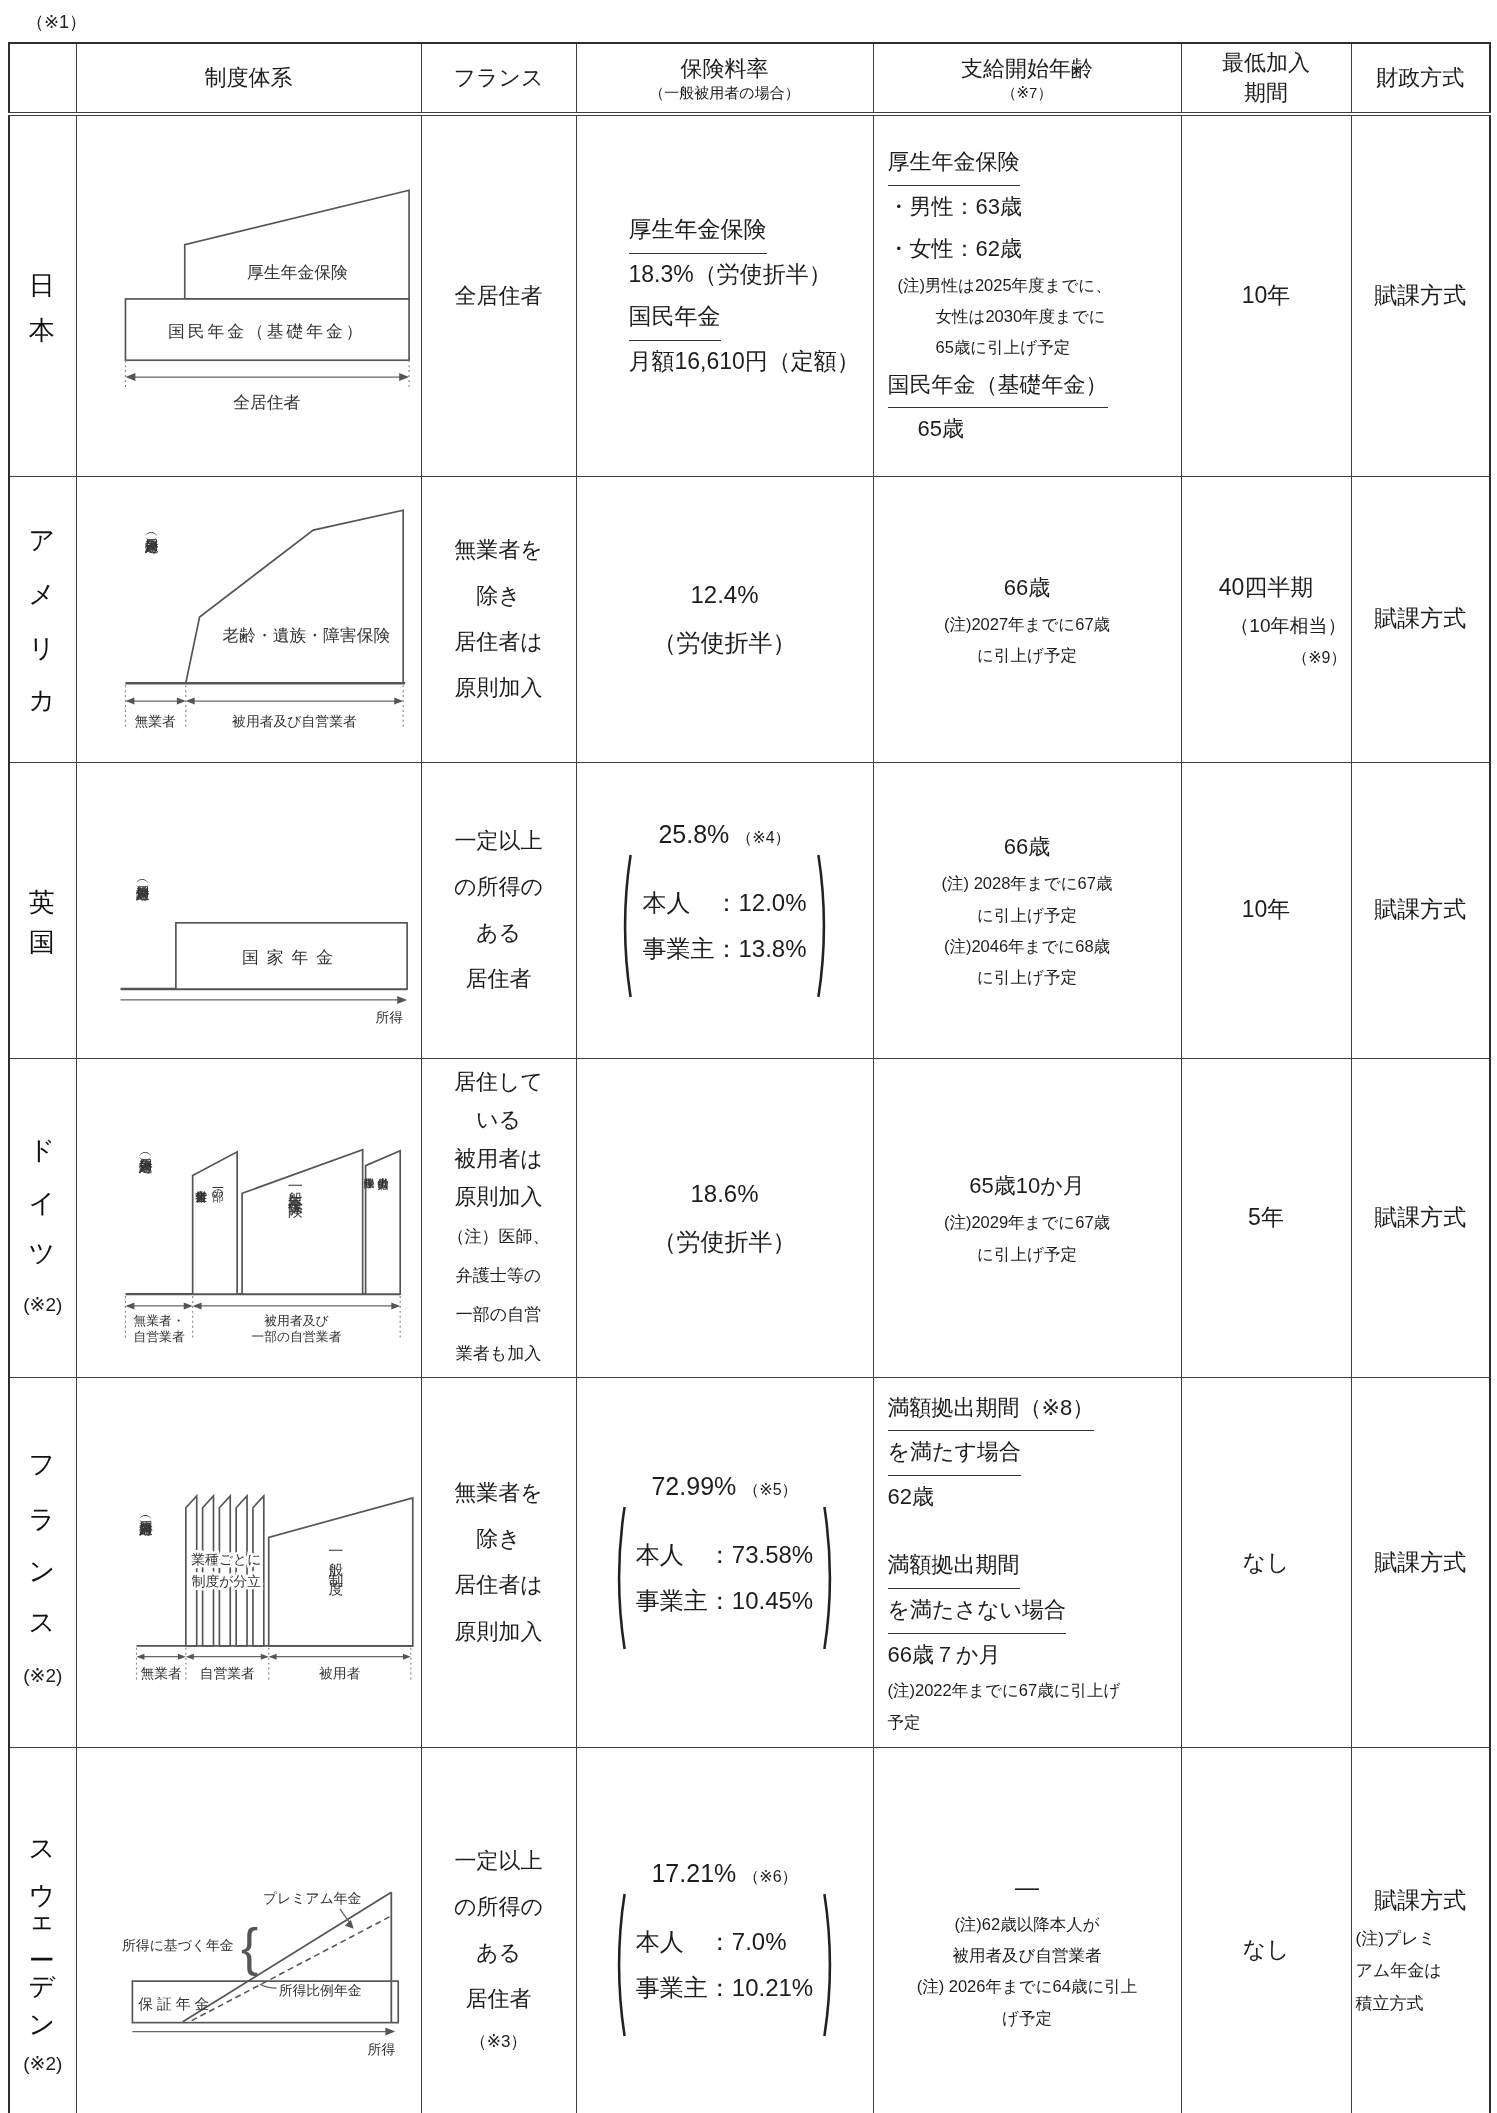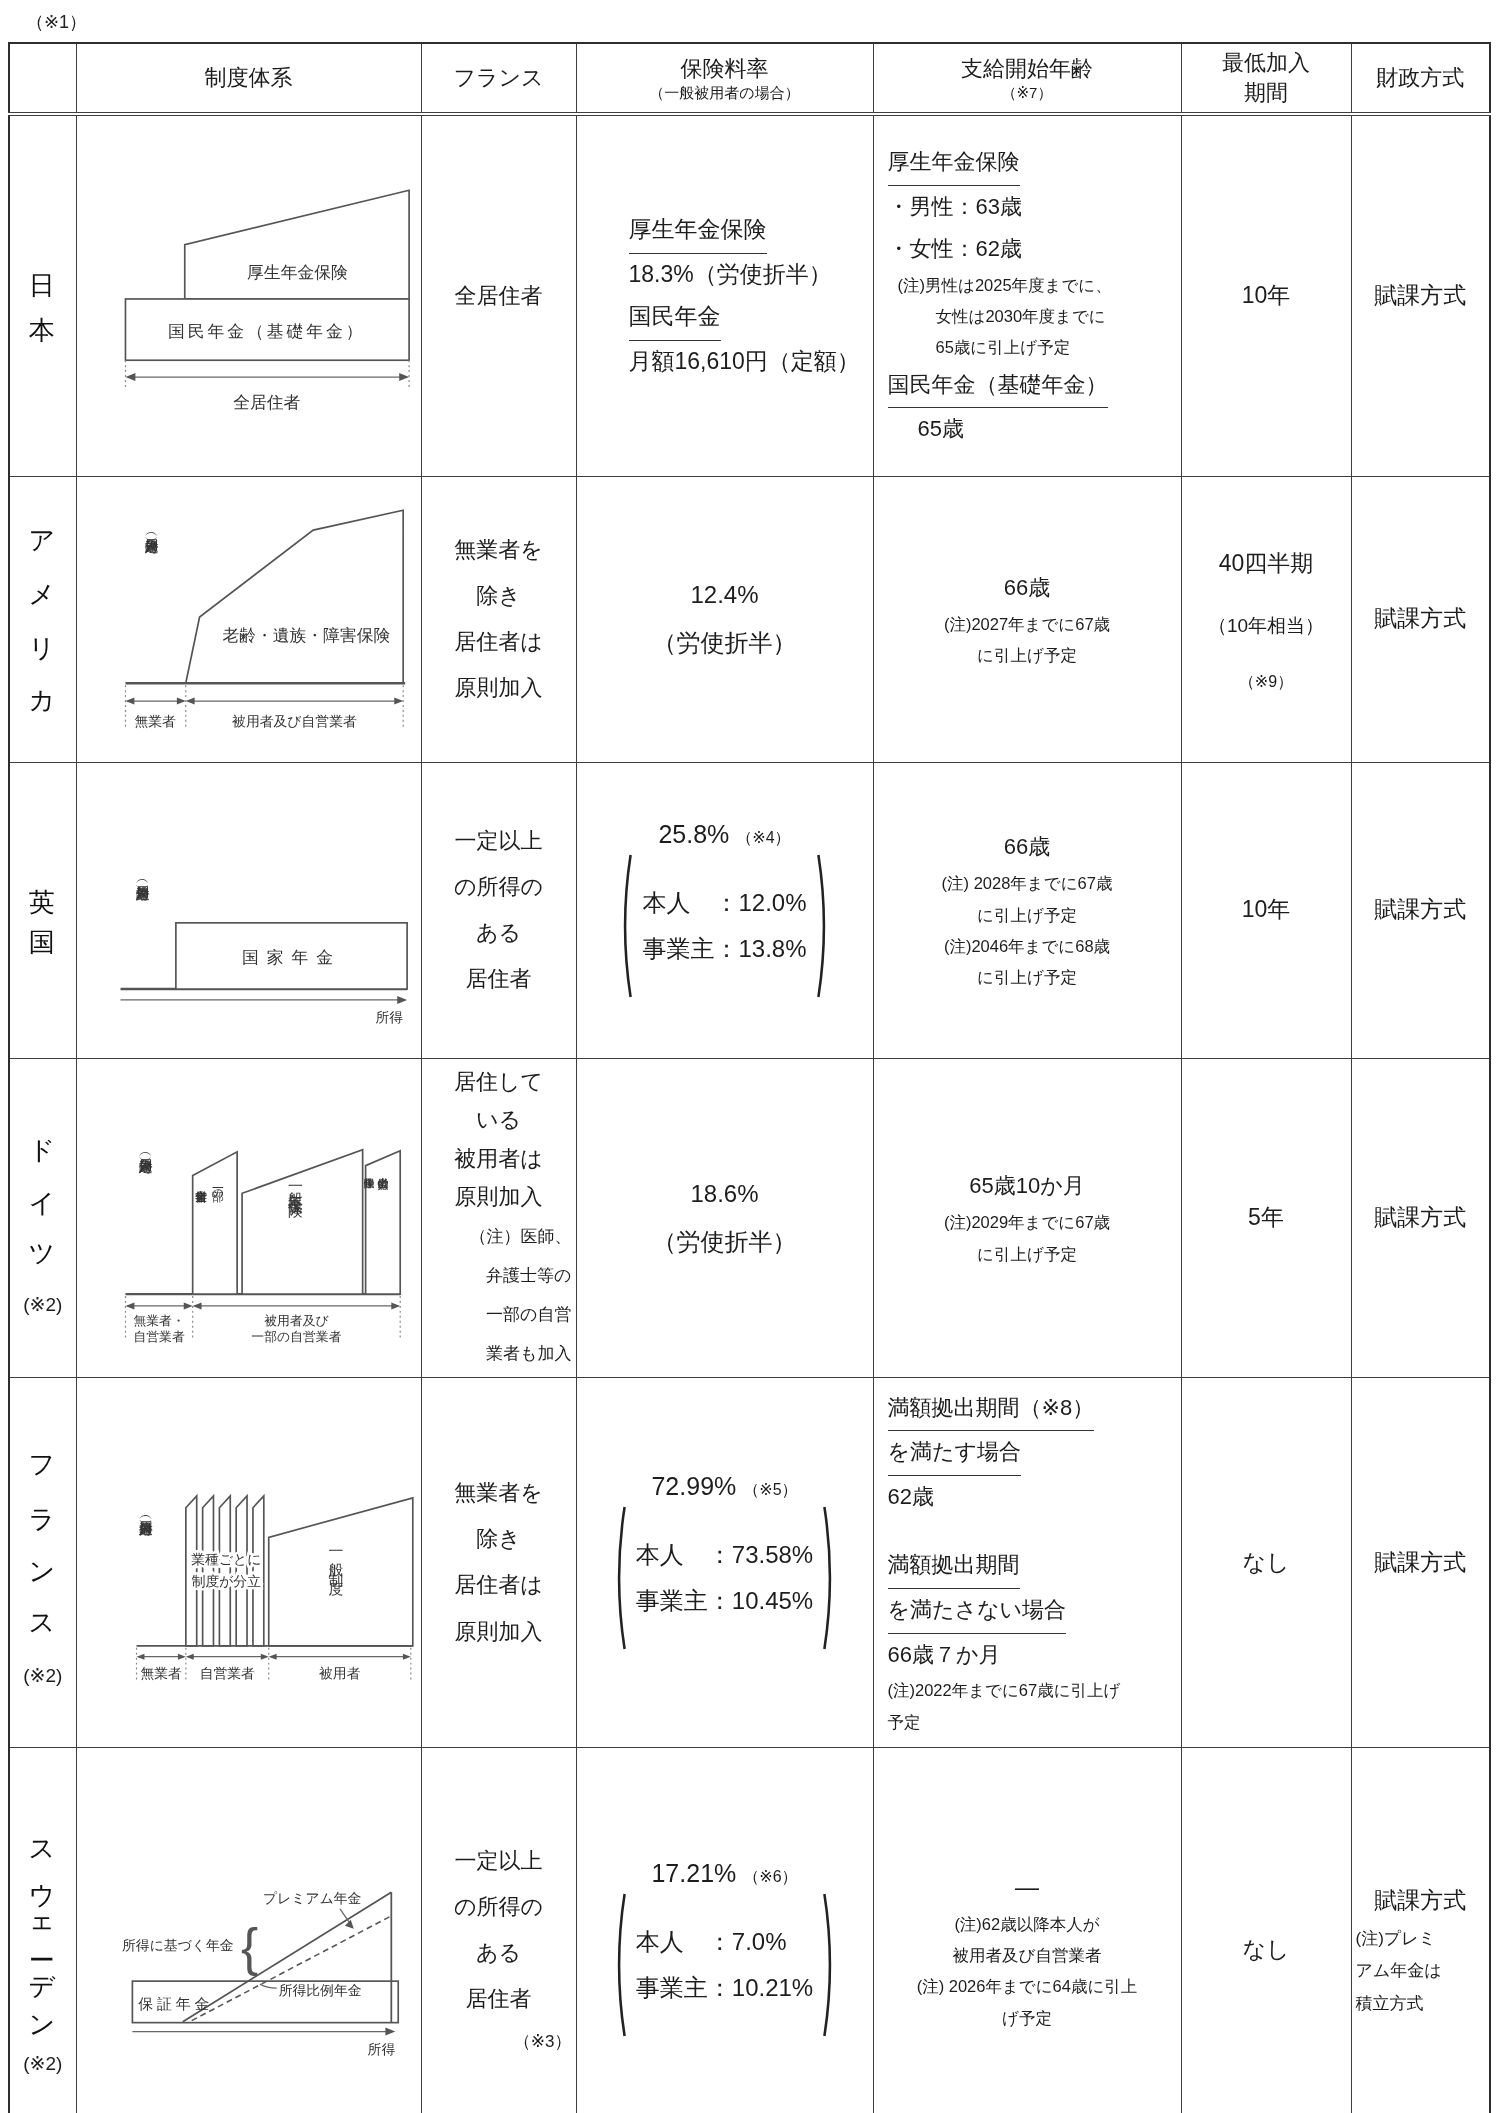--- a/index.html
+++ b/index.html
@@ -23,21 +23,21 @@
     justify-content:center; gap:14px; }
   .vert-name { writing-mode:vertical-rl; text-orientation:upright;
     font-size:26px; color:#111; }
   .sp-wide { letter-spacing:1.6em; } .sp-mid { letter-spacing:0.9em; }
   .sp-small { letter-spacing:0.42em; }
   .country-note { font-size:19px; }
   
   .cell-center { text-align:center; }
   .cell-left { text-align:left; padding-left:14px; }
   .ins-line { font-size:22px; line-height:2.1; text-align:center; }
-  .ins-note { font-size:17px; line-height:2.3; text-align:right; }
+  .ins-note { font-size:17px; line-height:2.3; text-align:center; }
   .u { display:inline-block; border-bottom:1.6px solid #333; padding-bottom:2px; }
   .main-line { font-size:22px; line-height:1.9; }
   .note-line { font-size:16.5px; line-height:1.9; }
   .dash-line { font-size:24px; line-height:1.8; }
   .ind-1 { padding-left:10px; } .ind-2 { padding-left:48px; } .ind-3 { padding-left:30px; }
   
   .prem-jp { padding-left:52px; }
   .prem-jp div { font-size:23px; line-height:1.82; }
   .prem-center { text-align:center; font-size:24px; line-height:2.0; }
   .rate-row { text-align:center; font-size:25px; margin-bottom:2px; }
@@ -55,21 +55,21 @@
   .thin { stroke:#666; stroke-width:1.3; }
   .dot { stroke:#888; stroke-width:1.2; stroke-dasharray:2,3; }
   .dashl { stroke:#555; stroke-width:1.6; stroke-dasharray:6,4; }
   .ah { fill:#555; }
   text.dlab { fill:#333; font-size:17px; }
   text.dsm { fill:#333; font-size:14px; }
   .vert-t { writing-mode:vertical-rl; text-orientation:upright; }
   .outl { paint-order:stroke; stroke:#fff; stroke-width:5; }
   
   .min-main { font-size:23px; line-height:1.9; text-align:center; }
-  .min-sub { font-size:19px; line-height:1.8; text-align:center;margin-top:24px; }
+  .min-sub { font-size:19px; line-height:1.8; text-align:right; }
   .fin-main { font-size:23px; text-align:center; line-height:1.9; }
   .fin-note { font-size:17px; text-align:left; line-height:1.9; }
   .gap { height:26px; }
 </style>
 </head>
 <body>
 
 <div class="page">
   <div class="top-note">（※1）</div>
 

